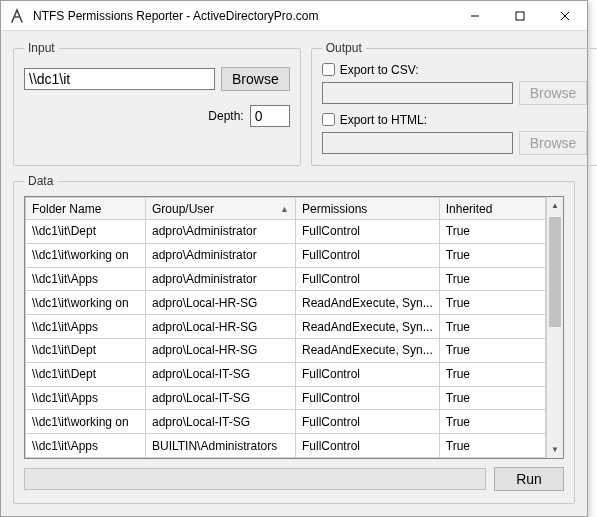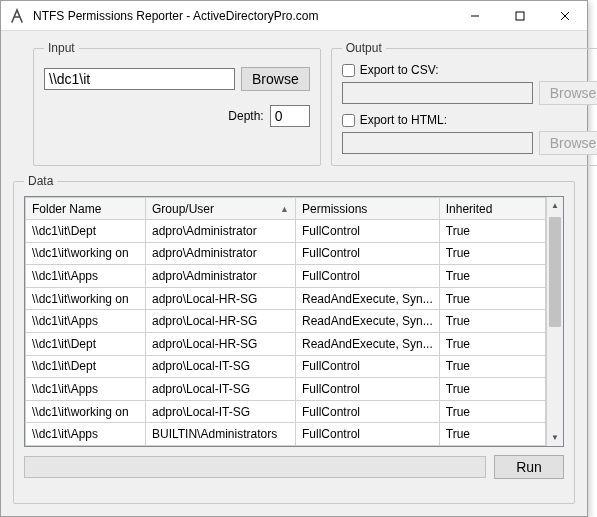--- a/index.html
+++ b/index.html
@@ -52,21 +52,21 @@
     gap: 10px;
   }
   fieldset {
     border: 1px solid #c8c8c8;
     border-radius: 2px;
     padding: 8px 10px 10px 10px;
     margin: 0;
     font-size: 12px;
   }
   fieldset legend { padding: 0 4px; color: #333; }
-  .fs-input { width: 278px; margin-left: 20px; }
+  .fs-input { width: 278px; }
   .fs-output { flex: 1; }
   .row { display: flex; align-items: center; gap: 6px; margin-top: 4px; }
   .text-input {
     border: 1px solid #7a7a7a;
     background: #fff;
     height: 22px;
     padding: 2px 4px;
     font-size: 14px;
     font-family: inherit;
   }
@@ -74,26 +74,26 @@
   .btn {
     height: 24px;
     padding: 0 10px;
     background: #e1e1e1;
     border: 1px solid #adadad;
     font-size: 14px;
     font-family: inherit;
     cursor: pointer;
   }
   .btn:disabled { background: #efefef; color: #a0a0a0; border-color: #d0d0d0; cursor: default; }
-  .checkbox { display: flex; align-items: center; gap: 5px; }
+  .checkbox { display: flex; gap: 5px; }
   .checkbox input { width: 13px; height: 13px; margin:0; }
   .depth-row { display:flex; align-items:center; justify-content:flex-end; gap:6px; margin-top:14px; }
   .depth-input { width: 40px; text-align: left; }
 
-  .fs-data { flex: 1; display: flex; flex-direction: column; padding-bottom:24px;justify-content:center;}
+  .fs-data { flex: 1; display: flex; flex-direction: column; padding-bottom:12px;justify-content:center;}
   .grid-wrap {
     flex: 1;
     border: 1px solid #828790;
     background: #fff;
     display: flex;
     overflow: hidden;
   }
   .grid {
     flex: 1;
     border-collapse: collapse;

